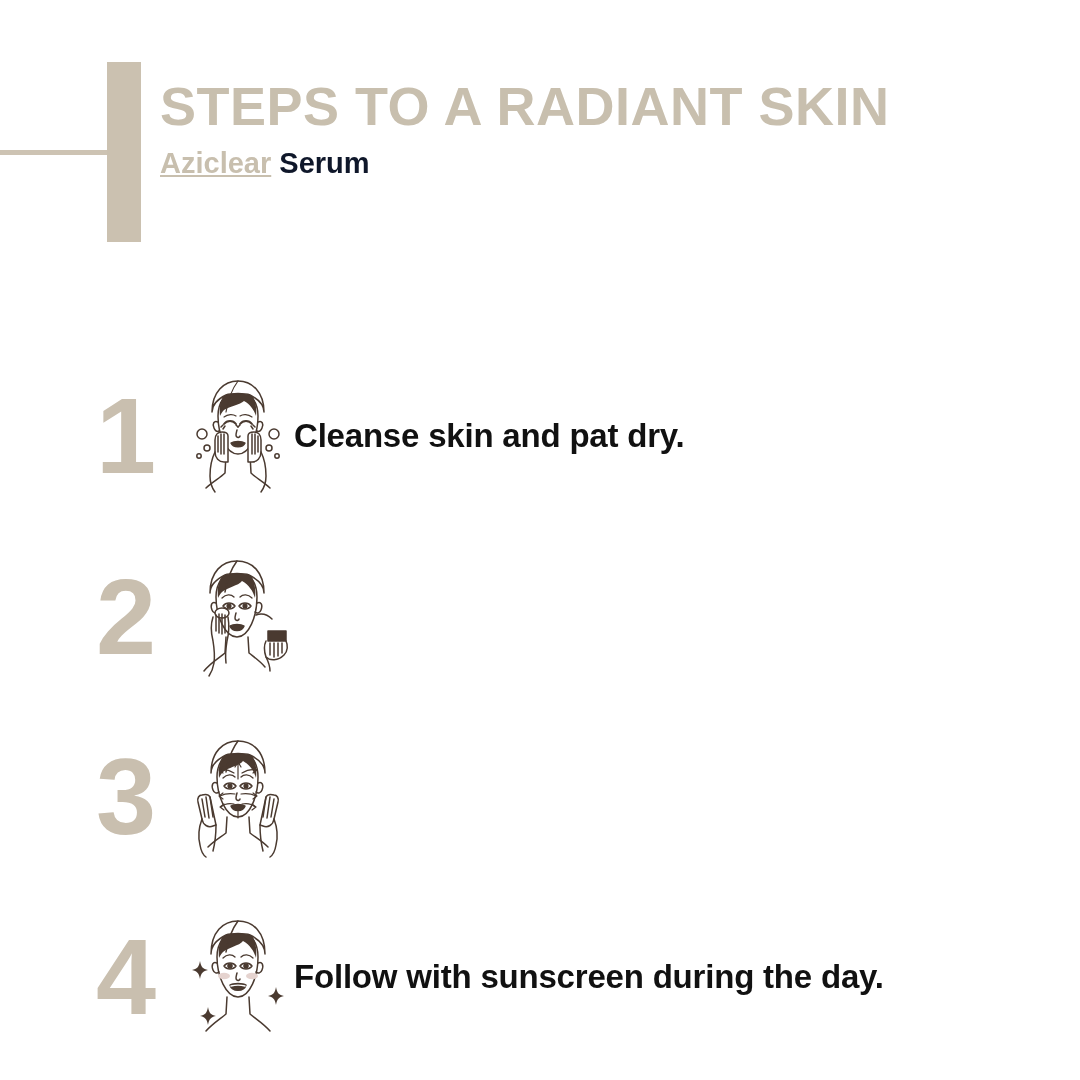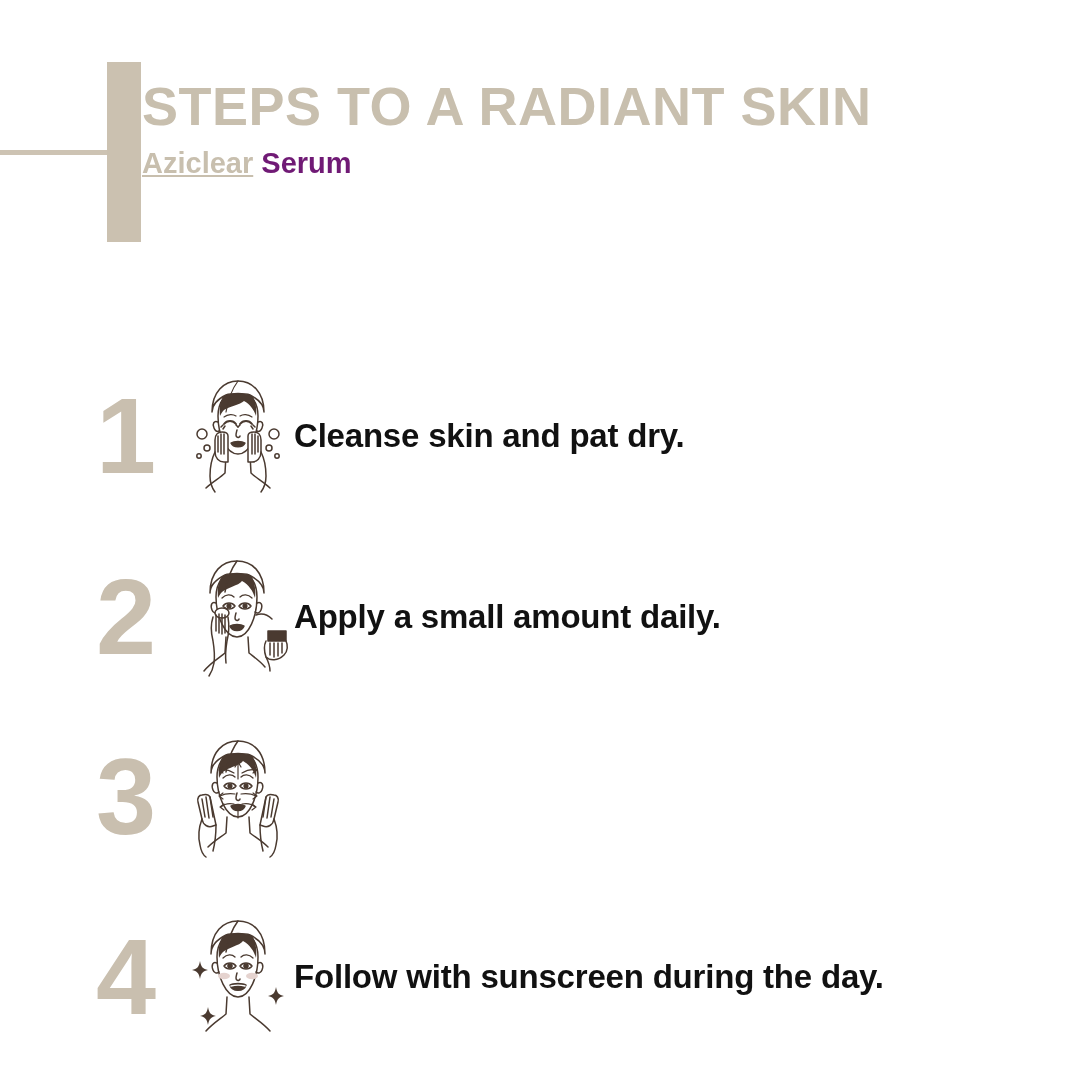--- a/index.html
+++ b/index.html
@@ -33,21 +33,21 @@
     position: absolute;
     left: 107px;
     top: 62px;
     width: 34px;
     height: 180px;
     background: #cbc1b0;
   }
 
   .header-text {
     position: absolute;
-    left: 142px;
+    left: 160px;
     top: 78px;
     width: 880px;
   }
 
   .title {
     font-family: "Liberation Sans", sans-serif;
     font-size: 54px;
     font-weight: 700;
     letter-spacing: 0.5px;
     line-height: 1.05;
@@ -57,21 +57,21 @@
   }
 
   .subtitle {
     margin-top: 11px;
     font-size: 29px;
     font-weight: 700;
     line-height: 1.2;
     white-space: nowrap;
   }
   .subtitle .brand { color: #c8bfae; text-decoration: underline; }
-  .subtitle .product { color: #701a75; }
+  .subtitle .product { color: #0f172a; }
 
   
   .steps {
     position: absolute;
     left: 0;
     top: 345px;
     width: 1080px;
   }
 
   .step-row {
@@ -223,21 +223,20 @@
             <path d="M46 64 C47 70 47 80 45 88 C44 94 43 102 44 110"></path>
 
             <path d="M74 62 C80 60 86 62 90 66"></path>
             <path d="M86 78 L104 78 L104 88 L86 88 Z" fill="#4a3a30" stroke="#4a3a30"></path>
             <path d="M84 88 C82 92 82 98 84 104 C86 108 88 112 88 118"></path>
             <path d="M88 90 L88 102 M92 90 L92 104 M96 90 L96 103 M100 90 L100 100"></path>
             <path d="M84 104 C88 108 96 108 102 102 C106 98 106 92 104 88"></path>
           </g>
         </svg>
       </div>
-      <div class="step-text">Apply a small amount daily.</div>
     </div>
 
     <div class="step-row row-3">
       <div class="step-number">3</div>
       <div class="step-illustration">
         <svg viewBox="0 0 112 128" xmlns="http://www.w3.org/2000/svg">
           <g fill="none" stroke="#4a3a30" stroke-width="1.5" stroke-linecap="round" stroke-linejoin="round">
 
             <path d="M45 84 L44 100 C39 104 32 108 26 114 M67 84 L68 100 C73 104 80 108 86 114"></path>
 

